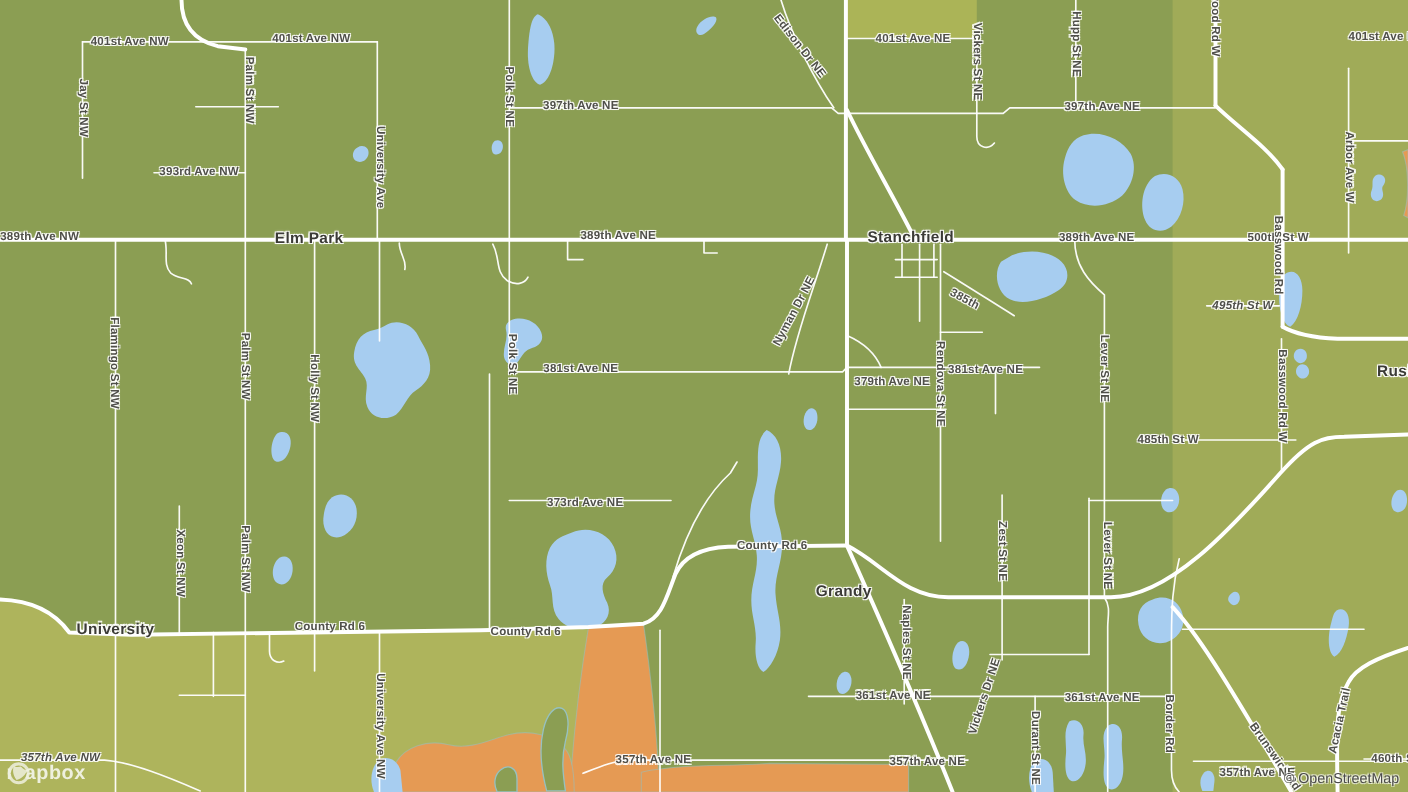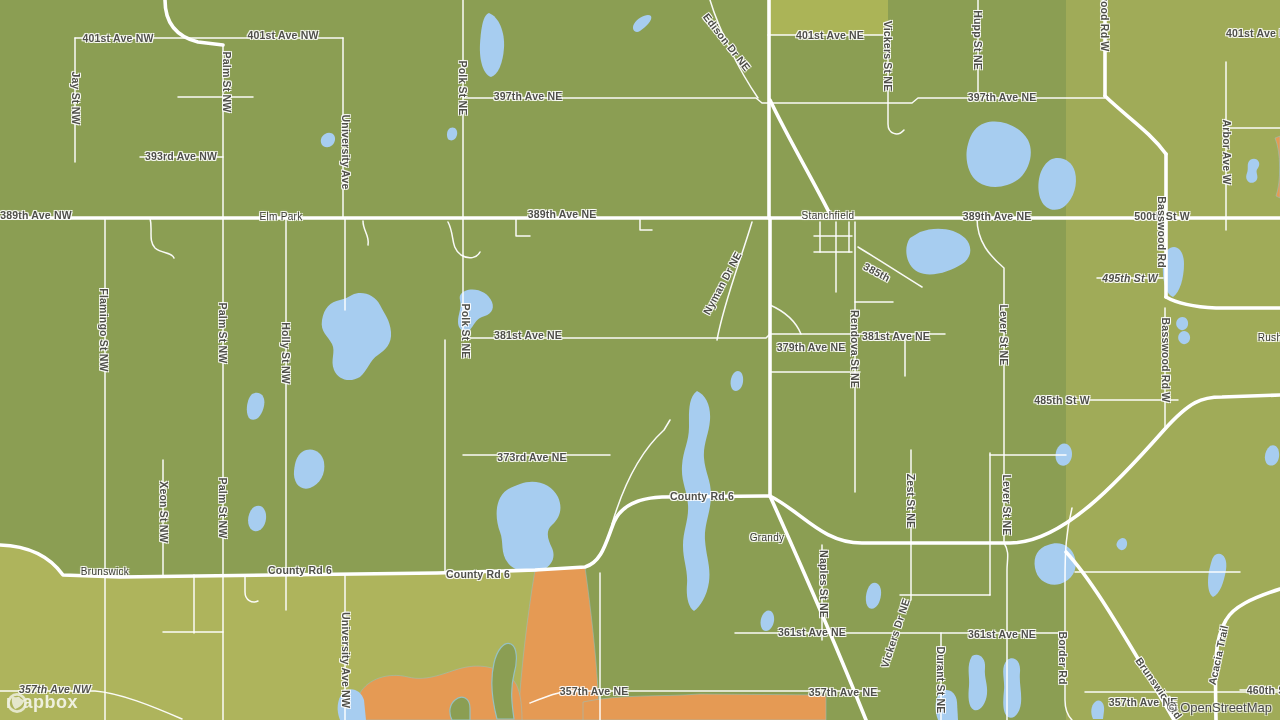--- a/index.html
+++ b/index.html
@@ -14,22 +14,22 @@
   .orange{fill:var(--farmland_orange);stroke:var(--wetland_outline);stroke-width:1;stroke-opacity:.55;}
   .lake{fill:var(--water);}
   .wet{fill:var(--land_base);stroke:var(--wetland_outline);stroke-width:1.2;}
   .rM{fill:none;stroke:var(--road);stroke-width:3.6;stroke-linecap:round;stroke-linejoin:round;}
   .rm{fill:none;stroke:var(--road);stroke-width:1.5;stroke-linecap:round;stroke-linejoin:round;opacity:.95;}
   #labels{position:absolute;left:0;top:0;width:1280px;height:720px;pointer-events:none;}
   .road-label{position:absolute;white-space:nowrap;font-size:10.5px;letter-spacing:.2px;
     color:var(--label);font-weight:bold;
     text-shadow:-1px -1px 0 rgba(255,255,255,.85),1px -1px 0 rgba(255,255,255,.85),
                 -1px 1px 0 rgba(255,255,255,.85),1px 1px 0 rgba(255,255,255,.85),0 0 2px rgba(255,255,255,.7);}
-  .place-label{position:absolute;white-space:nowrap;font-size:10px;letter-spacing:.3px;
-    color:var(--place);font-weight:normal;
+  .place-label{position:absolute;white-space:nowrap;font-size:14px;letter-spacing:.3px;
+    color:var(--place);font-weight:bold;
     text-shadow:-1px -1px 0 rgba(255,255,255,.9),1px -1px 0 rgba(255,255,255,.9),
                 -1px 1px 0 rgba(255,255,255,.9),1px 1px 0 rgba(255,255,255,.9),0 0 3px rgba(255,255,255,.8);}
   #watermark{position:absolute;left:350px;top:566px;width:580px;font-size:44px;font-weight:bold;
     letter-spacing:1px;color:var(--watermark);opacity:.88;white-space:nowrap;pointer-events:none;
     text-shadow:0 1px 0 rgba(255,255,255,.35),0 -1px 1px rgba(60,60,60,.35);}
   #mapbox-logo{position:absolute;left:6px;top:692px;display:flex;align-items:center;gap:5px;
     opacity:.8;cursor:pointer;}
   #mapbox-logo .word{color:#fff;font-size:18px;font-weight:bold;letter-spacing:.5px;}
   #osm-attrib{position:absolute;right:8px;top:700px;font-size:13px;color:#4a4a4a;cursor:pointer;
     text-shadow:-1px -1px 0 rgba(255,255,255,.6),1px -1px 0 rgba(255,255,255,.6),
@@ -223,21 +223,21 @@
       <div class="road-label" style="left: 843px; top: 692px; transform: translate(-50%, -50%) rotate(0deg);">357th Ave NE</div>
       <div class="road-label" style="left: 1143px; top: 702px; transform: translate(-50%, -50%) rotate(0deg);">357th Ave NE</div>
       <div class="road-label" style="left: 346px; top: 660px; transform: translate(-50%, -50%) rotate(90deg);">University Ave NW</div>
       <div class="road-label" style="left: 164px; top: 512px; transform: translate(-50%, -50%) rotate(90deg);">Xeon St NW</div>
       <div class="road-label" style="left: 223px; top: 333px; transform: translate(-50%, -50%) rotate(90deg);">Palm St NW</div>
       <div class="road-label" style="left: 223px; top: 508px; transform: translate(-50%, -50%) rotate(90deg);">Palm St NW</div>
       <div class="road-label" style="left: 104px; top: 330px; transform: translate(-50%, -50%) rotate(90deg);">Flamingo St NW</div>
       <div class="road-label" style="left: 286px; top: 353px; transform: translate(-50%, -50%) rotate(90deg);">Holly St NW</div>
       <div class="place-label" style="left: 281px; top: 216px; transform: translate(-50%, -50%) rotate(0deg);">Elm Park</div>
       <div class="place-label" style="left: 828px; top: 215px; transform: translate(-50%, -50%) rotate(0deg); text-align: center;">Stanchfield</div>
-      <div class="place-label" style="left: 105px; top: 571px; transform: translate(-50%, -50%) rotate(0deg);">Brunswick</div>
+      <div class="place-label" style="left: 105px; top: 571px; transform: translate(-50%, -50%) rotate(0deg);">University</div>
       <div class="place-label" style="left: 755px; top: 537px; transform: translate(-50%, -50%) rotate(0deg); padding-left: 24px;">Grandy</div>
       <div class="place-label" style="left: 1270px; top: 337px; transform: translate(-50%, -50%) rotate(0deg);">Rush</div>
     </div>
 
 
   <div id="mapbox-logo">
     <svg width="22" height="22" viewBox="0 0 22 22">
       <circle cx="11" cy="11" r="10" fill="rgba(255,255,255,0.85)"></circle>
       <circle cx="11" cy="11" r="7.2" fill="var(--land_south,#aeb45c)"></circle>
       <path d="M 11 4.5 C 13 6 16 6.5 17.2 6.2 C 17.5 9 16 14 11 17.3 C 6 14 4.5 9 4.8 6.2 C 6 6.5 9 6 11 4.5 Z" fill="rgba(255,255,255,0.85)" transform="rotate(18 11 11)"></path>

